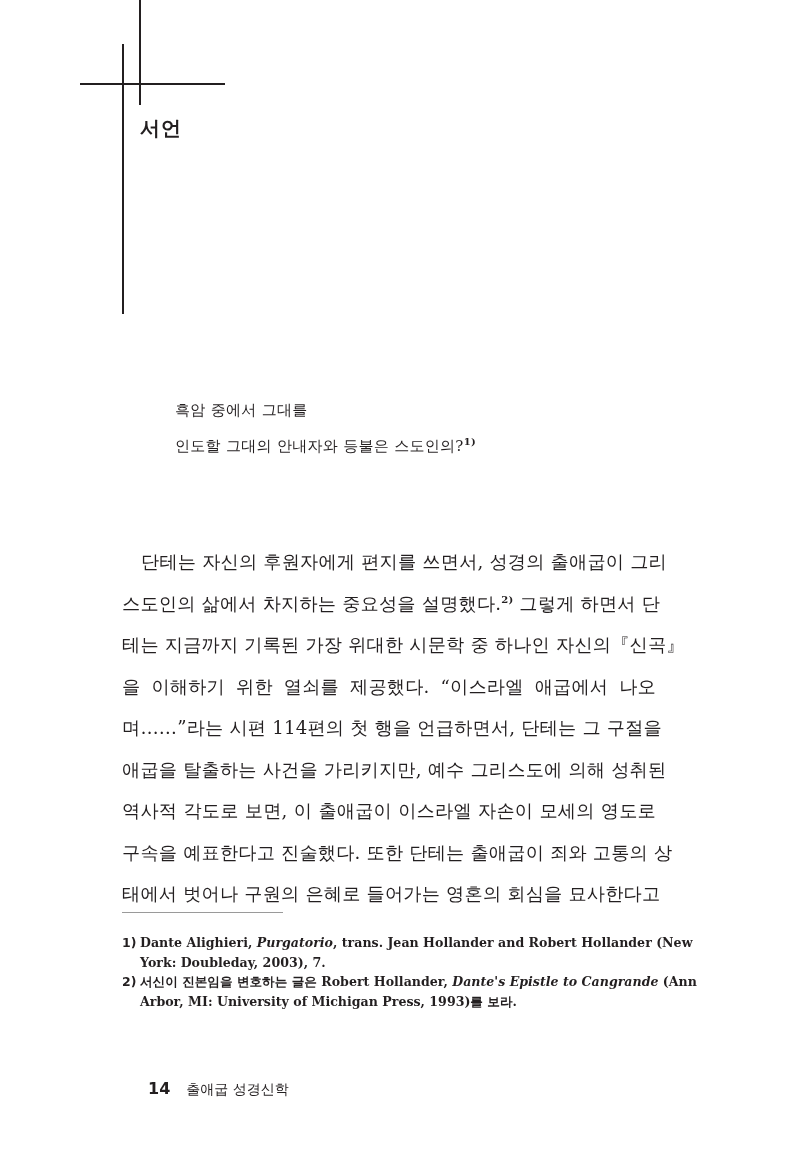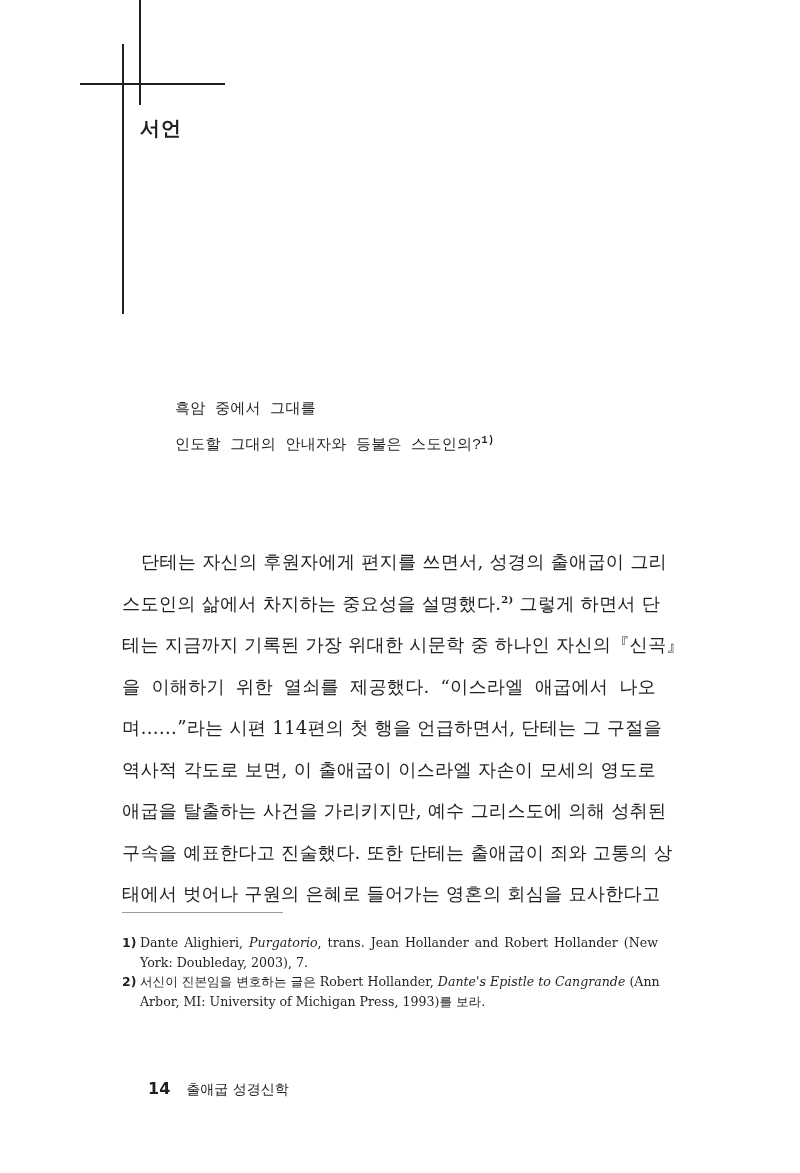--- a/index.html
+++ b/index.html
@@ -1,29 +1,29 @@
 <!DOCTYPE html>
 <html><head>
 <meta charset="utf-8">
 <style>
   html, body { margin: 0; padding: 0; background: #ffffff; }
   body { width: 800px; height: 1173px; position: relative; overflow: hidden; color: #231f20; font-family: "DejaVu Serif", "Liberation Serif", serif; }
   .rule { position: absolute; background: #231f20; }
   .title { position: absolute; left: 140px; top: 114px; font-family: "DejaVu Sans", "Liberation Sans", sans-serif; font-weight: bold; font-size: 20px; line-height: 28px; letter-spacing: 1px; }
-  .epigraph { position: absolute; left: 175px; top: 392px; width: 480px; font-family: Liberation Mono, monospace; }
+  .epigraph { position: absolute; left: 175px; top: 392px; width: 480px; }
   .epigraph .line { font-size: 15px; line-height: 36px; height: 36px; white-space: nowrap; letter-spacing: 0.3px; }
   sup { font-size: 10px; line-height: 0; vertical-align: super; font-weight: bold; }
   .body-text { position: absolute; left: 122px; top: 541px; width: 534px; }
   .body-text .line { font-size: 18.2px; line-height: 41.5px; height: 41.5px; white-space: nowrap; text-align: justify; text-align-last: justify; letter-spacing: 0.2px; }
   .body-text .line.indent { padding-left: 19px; }
   .fn-rule { position: absolute; left: 122px; top: 912px; width: 161px; height: 1px; background: #9a9a9a; }
   .footnotes { position: absolute; left: 122px; top: 933px; width: 536px; font-size: 12.6px; line-height: 19.5px; }
   .fn { display: flex; }
   .fn-num { width: 18px; flex: none; font-weight: bold; font-family: "DejaVu Sans", "Liberation Sans", sans-serif; font-size: 12.5px; }
-  .fn-text { flex: 1; text-align: justify; }
+  .fn-text { flex: 1; text-align: justify; font-weight: bold; }
   .fn-text .l1 { display: block; text-align: justify; text-align-last: justify; white-space: nowrap; }
   .fn-text .l2 { display: block; white-space: nowrap; }
   .footer { position: absolute; left: 124px; top: 1079px; font-family: "DejaVu Sans", "Liberation Sans", sans-serif; font-size: 14px; line-height: 20px; }
   .footer .page-num { font-weight: bold; font-size: 16px; margin-right: 16px; margin-left: 24px; }
 </style>
 </head>
 <body>
 
 <div class="rule" style="left:122px; top:44px; width:2px; height:270px;"></div>
 <div class="rule" style="left:139px; top:0px; width:2px; height:105px;"></div>
@@ -35,22 +35,22 @@
   <div class="line"><span>흑암 중에서 그대를</span></div>
   <div class="line"><span>인도할 그대의 안내자와 등불은 스도인의?</span><sup>1)</sup></div>
 </div>
 
 <div class="body-text">
   <div class="line indent">단테는 자신의 후원자에게 편지를 쓰면서, 성경의 출애굽이 그리</div>
   <div class="line"><span>스도인의 삶에서 차지하는 중요성을 설명했다.</span><sup>2)</sup> <span>그렇게 하면서 단</span></div>
   <div class="line">테는 지금까지 기록된 가장 위대한 시문학 중 하나인 자신의『신곡』</div>
   <div class="line">을 이해하기 위한 열쇠를 제공했다. “이스라엘 애굽에서 나오</div>
   <div class="line">며……”라는 시편 114편의 첫 행을 언급하면서, 단테는 그 구절을</div>
+  <div class="line">애굽을 탈출하는 사건을 가리키지만, 예수 그리스도에 의해 성취된</div>
   <div class="line">역사적 각도로 보면, 이 출애굽이 이스라엘 자손이 모세의 영도로</div>
-  <div class="line">애굽을 탈출하는 사건을 가리키지만, 예수 그리스도에 의해 성취된</div>
   <div class="line">구속을 예표한다고 진술했다. 또한 단테는 출애굽이 죄와 고통의 상</div>
   <div class="line">태에서 벗어나 구원의 은혜로 들어가는 영혼의 회심을 묘사한다고</div>
 </div>
 
 <div class="fn-rule"></div>
 
 <div class="footnotes">
   <div class="fn">
     <span class="fn-num">1)</span>
     <span class="fn-text">

